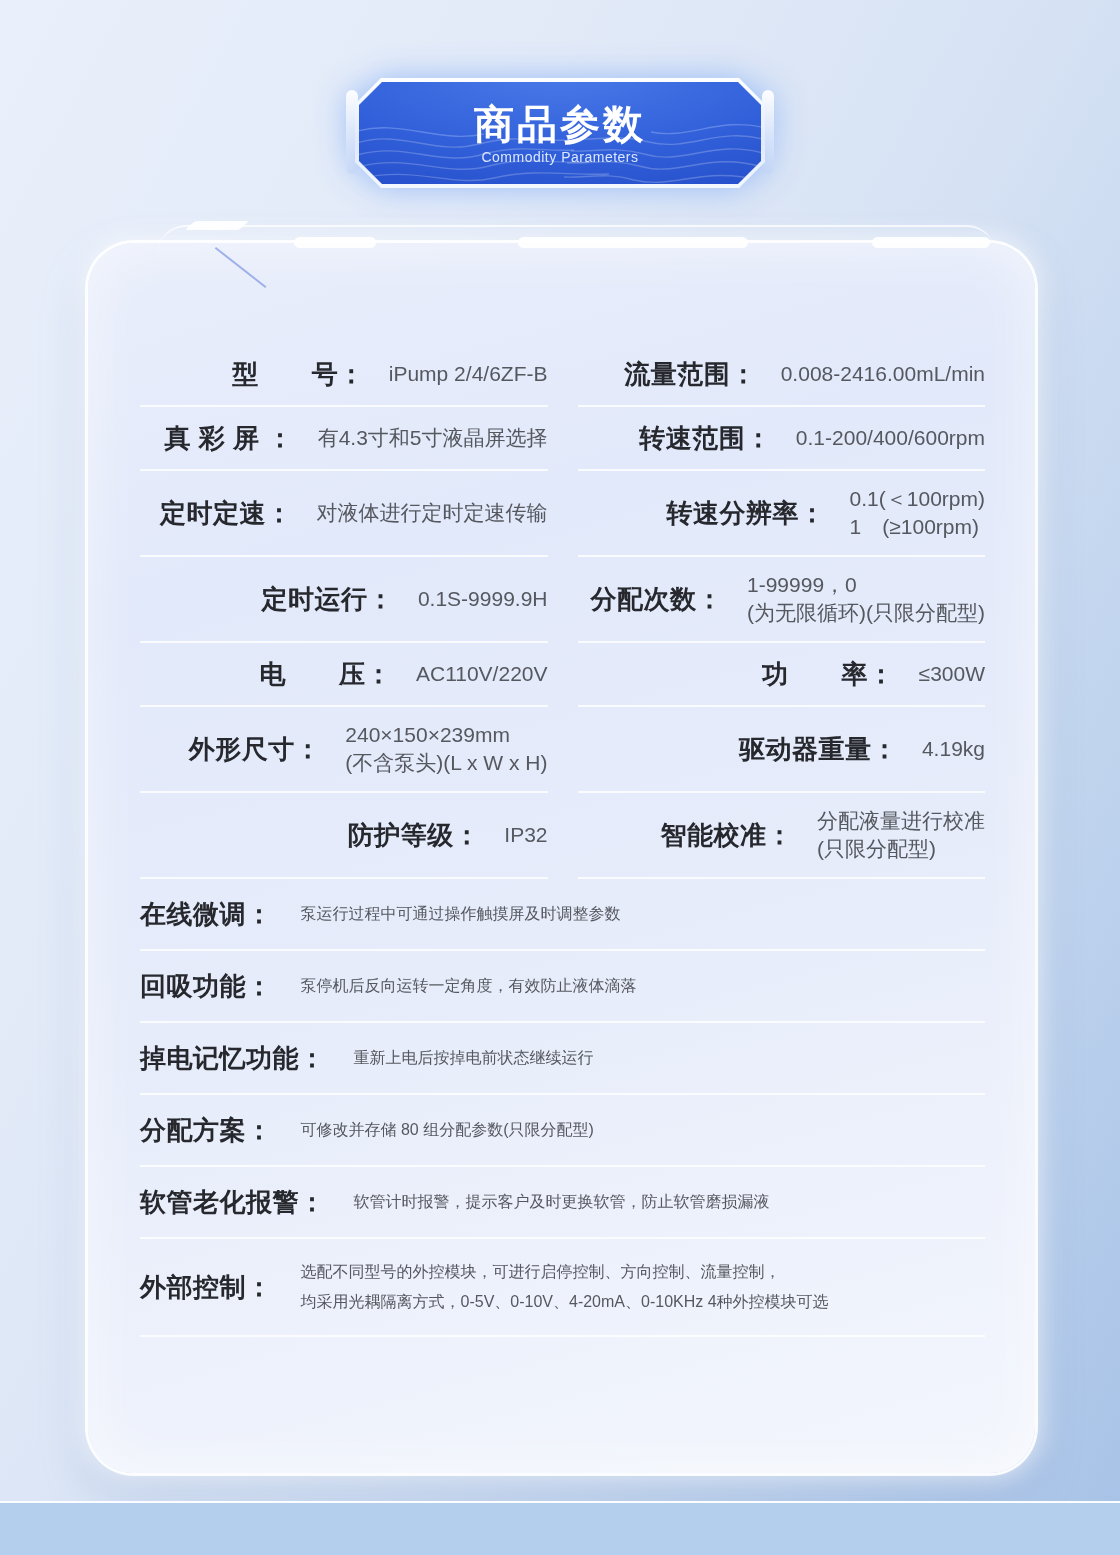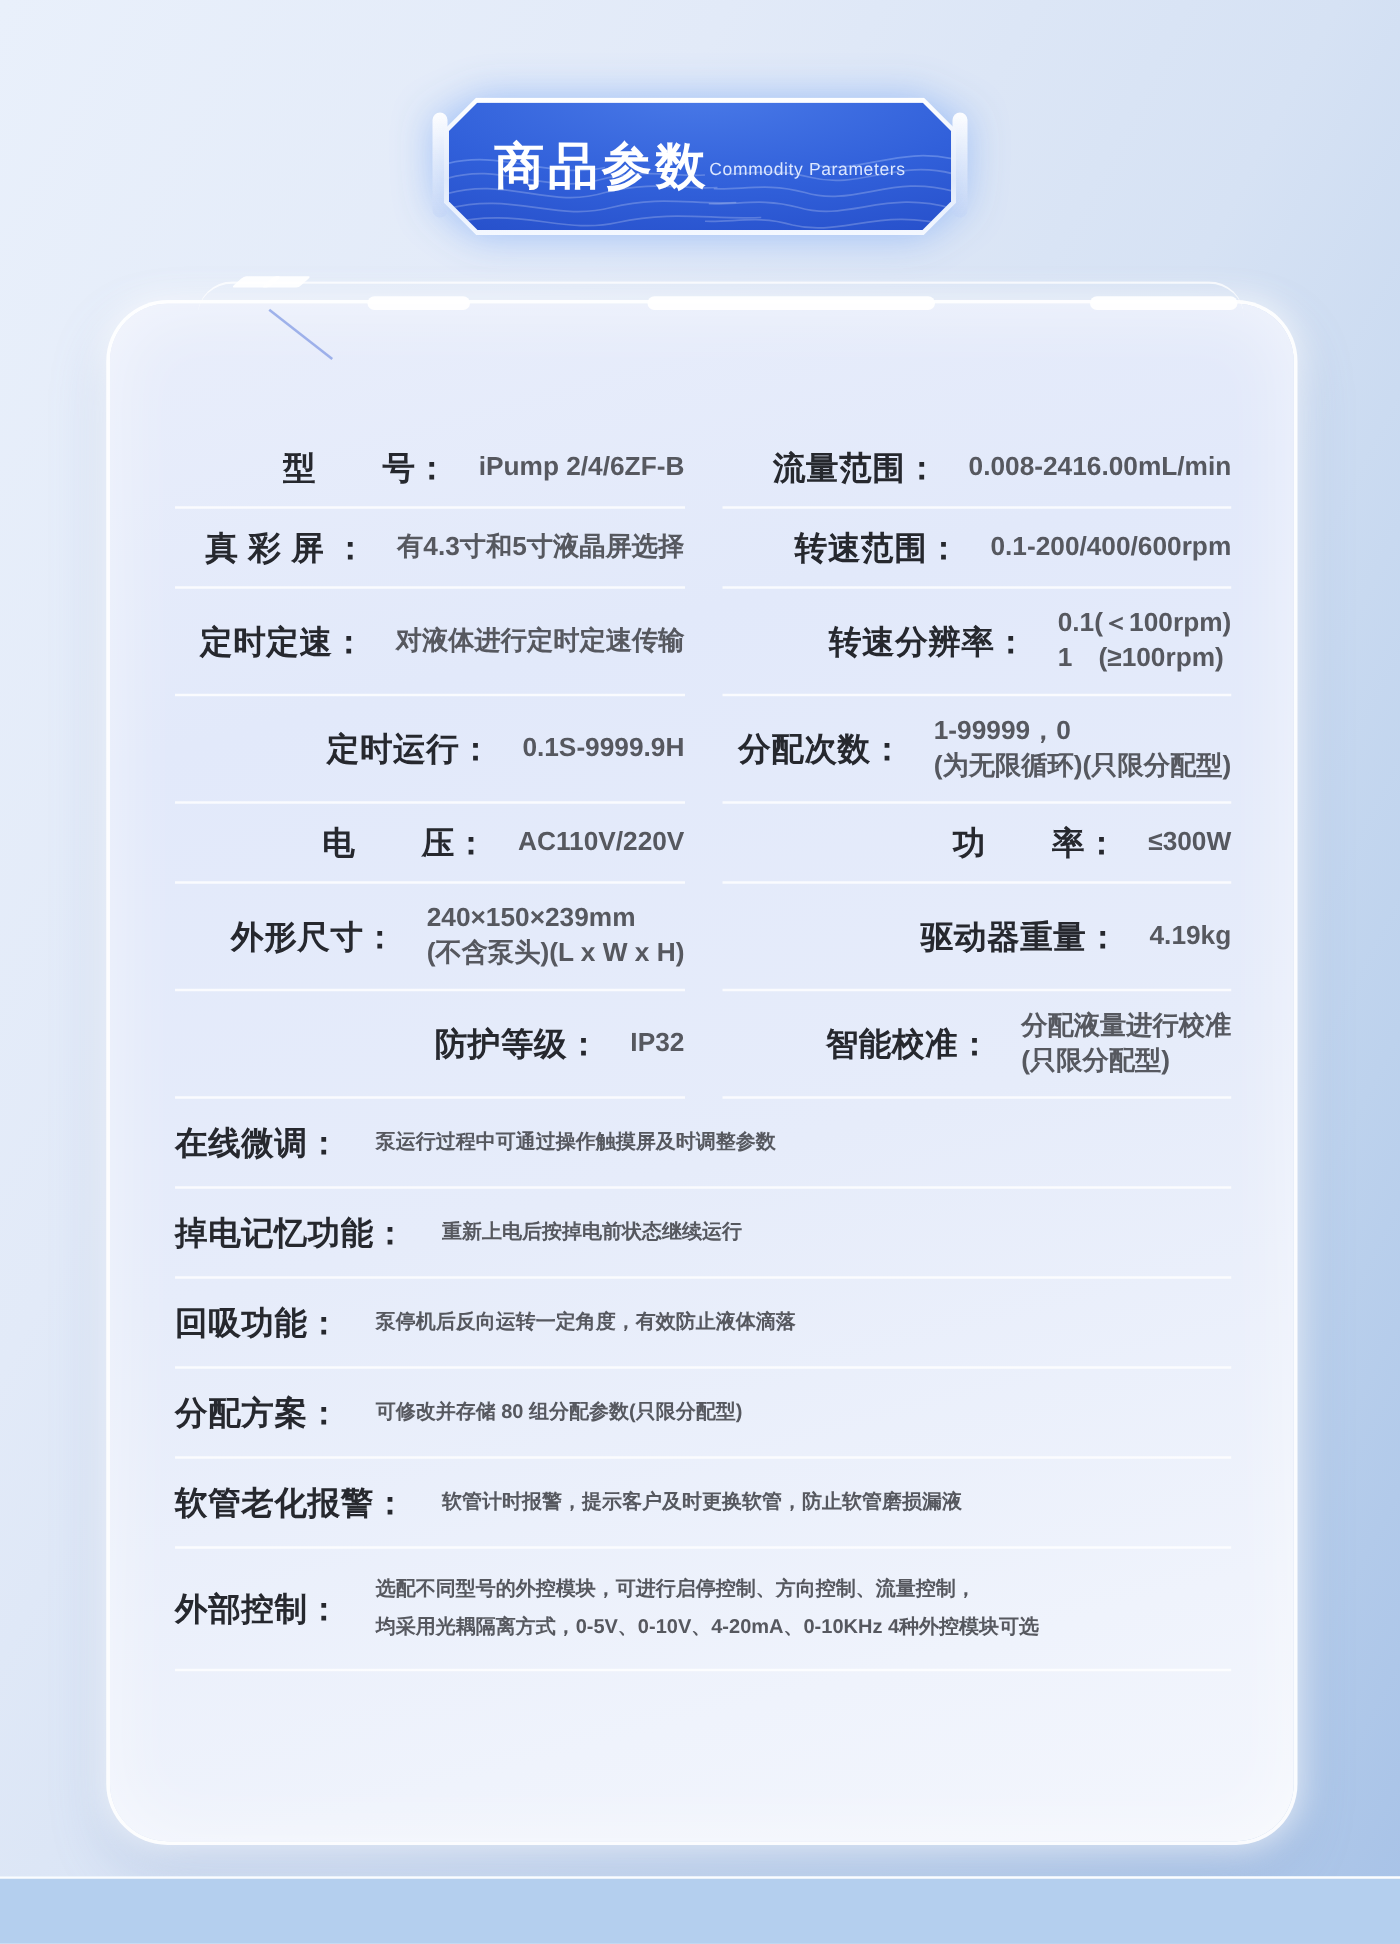--- a/index.html
+++ b/index.html
@@ -24,21 +24,21 @@
   .badge-wing { position:absolute; top:12px; width:12px; height:84px; border-radius:6px;
     background:linear-gradient(180deg,rgba(255,255,255,0.95),rgba(185,205,245,0.35)); }
   .badge-wing.left  { left:-9px; }
   .badge-wing.right { right:-9px; }
   .badge-border { position:absolute; inset:0;
     background:linear-gradient(180deg,#ffffff 0%,#dfe9fb 60%,#f4f8ff 100%);
     clip-path:polygon(26px 0,calc(100% - 26px) 0,100% 26px,100% calc(100% - 26px),calc(100% - 26px) 100%,26px 100%,0 calc(100% - 26px),0 26px); }
   .badge-inner { position:absolute; inset:4px; overflow:hidden;
     background:radial-gradient(130% 170% at 50% -10%,#4a7ae8 0%,#3160da 45%,#2750cb 75%,#2d58d4 100%);
     clip-path:polygon(23px 0,calc(100% - 23px) 0,100% 23px,100% calc(100% - 23px),calc(100% - 23px) 100%,23px 100%,0 calc(100% - 23px),0 23px);
-    display:flex; flex-direction:row; align-items:center; justify-content:center; }
+    display:flex; flex-direction:column; align-items:center; justify-content:center; }
   .badge-waves { position:absolute; inset:0; width:100%; height:100%; }
   .badge-title { position:relative; font-size:40px; font-weight:700; color:#ffffff; letter-spacing:3px; line-height:1.1; }
   .badge-subtitle { position:relative; font-size:14px; color:#dce7ff; letter-spacing:0.5px; margin-top:3px; }
 
   
   .card {
     position:absolute; left:88px; top:243px; width:947px; height:1230px;
     border-radius:46px;
     background:linear-gradient(165deg,#e9eefb 0%,#e2e9fa 25%,#e6ecfa 55%,#eff3fc 85%,#f3f6fd 100%);
     box-shadow:0 0 0 3px rgba(255,255,255,0.9),
@@ -60,21 +60,21 @@
   .deco-tab.t2 { left:430px; width:230px; }
   .deco-tab.t3 { left:784px; width:118px; }
 
   
   .pair-grid { display:grid; grid-template-columns:1fr 1fr; column-gap:30px; }
   .cell, .full-row { display:flex; align-items:center;
     border-bottom:2px solid rgba(255,255,255,0.8); }
   .cell { padding:14px 0; min-height:62px;justify-content:flex-end; }
   .full-row { padding:18px 0; min-height:70px; }
   .label { font-size:26px; font-weight:700; color:#26282e; line-height:34px; white-space:pre; letter-spacing:0.5px; flex:none; }
-  .value { font-size:21px; color:#56585f; line-height:28px; white-space:pre-line; margin-left:24px;font-weight:bold; }
+  .value { font-size:21px; color:#56585f; line-height:28px; white-space:pre-line; margin-left:24px; }
   .full-row .value { margin-left:28px; font-size:16px; line-height:30px; }
 </style>
 </head>
 <body>
 
 <div class="page">
 
   <div class="badge-wrap">
     <div class="badge-wing left"></div>
     <div class="badge-wing right"></div>
@@ -172,26 +172,26 @@
 (只限分配型)</span>
       </div>
     </div>
 
     <div>
       <div class="full-row">
         <span class="label">在线微调：</span>
         <span class="value">泵运行过程中可通过操作触摸屏及时调整参数</span>
       </div>
       <div class="full-row">
+        <span class="label">回吸功能：</span>
+        <span class="value">泵停机后反向运转一定角度，有效防止液体滴落</span>
+      </div>
+      <div class="full-row">
         <span class="label">掉电记忆功能：</span>
         <span class="value">重新上电后按掉电前状态继续运行</span>
-      </div>
-      <div class="full-row">
-        <span class="label">回吸功能：</span>
-        <span class="value">泵停机后反向运转一定角度，有效防止液体滴落</span>
       </div>
       <div class="full-row">
         <span class="label">分配方案：</span>
         <span class="value">可修改并存储 80 组分配参数(只限分配型)</span>
       </div>
       <div class="full-row">
         <span class="label">软管老化报警：</span>
         <span class="value">软管计时报警，提示客户及时更换软管，防止软管磨损漏液</span>
       </div>
       <div class="full-row">

